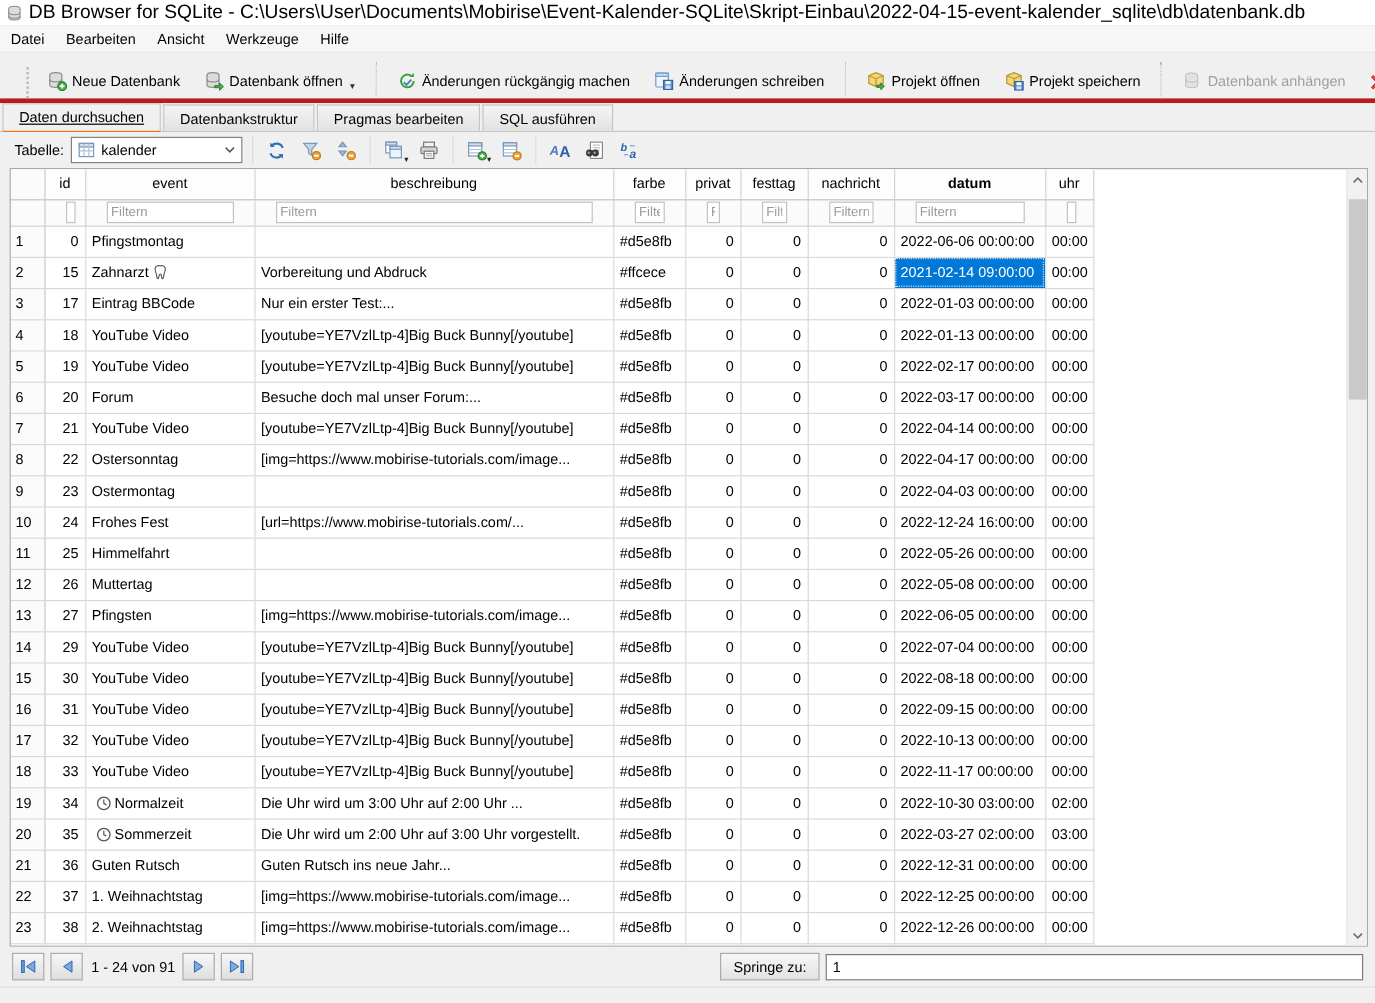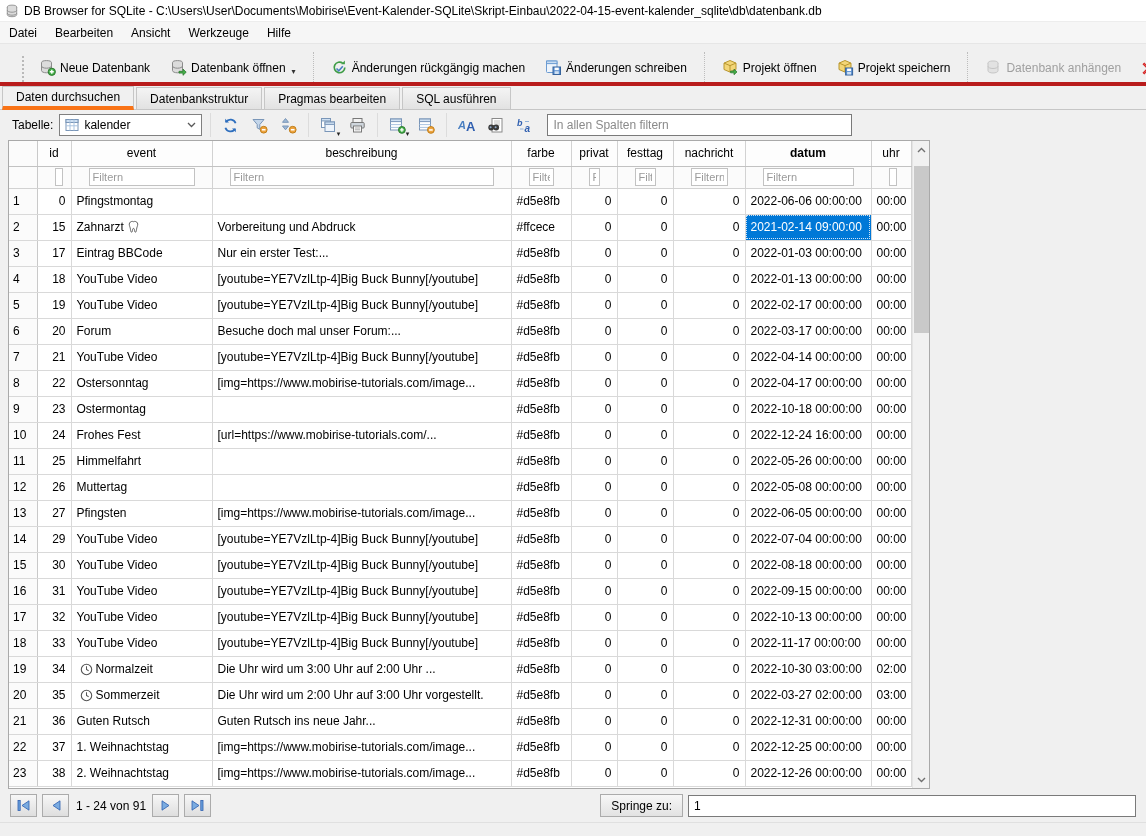--- a/index.html
+++ b/index.html
@@ -3,53 +3,53 @@
 <meta charset="utf-8">
 <style>
   *{margin:0;padding:0;box-sizing:border-box;}
   html,body{width:1146px;height:836px;}
   body{position:relative;font-family:"Liberation Sans",sans-serif;font-size:12px;background:#f0f0f0;color:#000;overflow:hidden;}
   .icon{display:inline-flex;align-items:center;justify-content:center;vertical-align:middle;}
   .icon svg{display:block;}
 
   
   .titlebar{position:absolute;top:0;left:0;right:0;height:22px;background:#ffffff;display:flex;align-items:center;gap:5px;padding-left:5px;border-bottom:1px solid #ededed;}
-  .titlebar .title{white-space:nowrap;overflow:hidden;font-size:12px;}
+  .titlebar .title{white-space:nowrap;overflow:hidden;font-size:16px;}
 
   
   .menubar{position:absolute;top:22px;left:0;right:0;height:22px;background:#f6f6f6;display:flex;align-items:stretch;border-bottom:1px solid #e6e6e6;}
   .menu-item{display:flex;align-items:center;padding:0 9px;cursor:default;}
 
   
   .toolbar{position:absolute;top:44px;left:0;right:0;height:42px;background:#f0f0f0;border-bottom:4px solid #b91c1c;display:flex;align-items:flex-end;padding-left:20px;}
   .gripper{width:4px;height:26px;border-left:2px dotted #b9b9b9;margin:0 5px 0 2px;}
   .tb-sep{width:0;height:30px;border-left:1px dotted #bdbdbd;margin:0 7px;}
   .tb-btn{display:flex;align-items:center;gap:4px;background:transparent;border:1px solid transparent;padding:5px 9px;font:inherit;white-space:nowrap;cursor:default;}
   .tb-btn.disabled{color:#9f9f9f;}
   .tb-btn.disabled .icon{filter:grayscale(1);opacity:.5;}
   .dd-arrow{font-size:8px;color:#333;align-self:flex-end;margin-left:2px;}
 
   
   .tabbar{position:absolute;top:86px;left:0;right:0;height:24px;background:#f0f0f0;display:flex;align-items:flex-end;padding-left:2px;border-bottom:1px solid #c6c6c6;}
   .tab{height:22px;display:flex;align-items:center;padding:0 13px;border:1px solid #c6c6c6;border-bottom:none;background:linear-gradient(#f4f4f4,#e2e2e2);margin-right:2px;white-space:nowrap;cursor:default;}
-  .tab.active{height:24px;background:#f0f0f0;margin-bottom:-1px;border-bottom:4px solid #f97316;}
+  .tab.active{height:24px;background:#f0f0f0;margin-bottom:-1px;border-bottom:1px solid #f97316;text-decoration:underline;}
 
   
   .controls{position:absolute;top:110px;left:0;right:0;height:30px;background:#f0f0f0;display:flex;align-items:center;padding-left:12px;}
   .controls .lbl{margin-right:6px;}
   .combo{display:flex;align-items:center;gap:5px;width:143px;height:22px;background:#fff;border:1px solid #808080;padding:0 5px;cursor:default;}
   .combo .val{flex:1;white-space:nowrap;overflow:hidden;}
   .ico-btn{position:relative;width:27px;height:26px;display:flex;align-items:center;justify-content:center;border:1px solid transparent;background:transparent;margin:0 1px;cursor:default;}
   .ico-btn .mini-dd{position:absolute;right:1px;bottom:0;font-size:7px;color:#222;line-height:6px;}
   .ctl-sep{width:0;height:24px;border-left:1px solid #dcdcdc;margin:0 5px;}
   .filter-all{width:305px;height:22px;border:1px solid #7a7a7a;padding:0 5px;font:inherit;margin-left:8px;}
   .filter-all::placeholder{color:#8a8a8a;}
 
   
-  .gridpanel{position:absolute;left:8px;top:140px;width:922px;height:649px;background:#fff;border:1px solid #a9a9a9;overflow:hidden;}
+  .gridpanel{position:absolute;left:8px;top:140px;width:1132px;height:649px;background:#fff;border:1px solid #a9a9a9;overflow:hidden;}
   table.grid{border-collapse:collapse;table-layout:fixed;width:902px;}
   table.grid td,table.grid th{white-space:nowrap;overflow:hidden;font-weight:normal;}
   tr.hdr th{height:25px;background:#fdfdfd;border-right:1px solid #d2d2d2;border-bottom:1px solid #c2c2c2;text-align:center;padding:0 4px;}
   tr.hdr th.gut{border-right:1px solid #c9c9c9;}
   tr.hdr th.sorted{font-weight:bold;}
   tr.hdr th.fill,tr.flt td.fill,tr.row td.fill{border:none;background:#fff;}
   tr.flt td{height:22px;border-right:1px solid #d2d2d2;border-bottom:1px solid #d2d2d2;padding:1px 17px;background:#fbfbfb;}
   tr.flt input{width:100%;height:18px;border:1px solid #c2c2c2;padding:0 3px;font-family:inherit;font-size:11px;background:#fff;}
   tr.flt input::placeholder{color:#9a9a9a;}
   tr.row td{height:26px;border-right:1px solid #d9d9d9;border-bottom:1px solid #d9d9d9;padding:0 5px;background:#fff;}
@@ -321,21 +321,20 @@
         <button class="ico-btn">
           <span class="icon ">
             <svg width="17" height="17" viewBox="0 0 17 17">
               <text x="1" y="8.5" font-size="9" font-style="italic" font-weight="bold" fill="#2f5fb0">b</text>
               <text x="8.5" y="15" font-size="10" font-style="italic" font-weight="bold" fill="#2f5fb0">a</text>
               <path d="M9 4.5h4M4 12h3.5" stroke="#8fb0d8" stroke-width="1.2"></path>
             </svg>
           </span>
         </button>
       </span>
-    <input class="filter-all" placeholder="In allen Spalten filtern" style="">
   </div>
 
   <div class="gridpanel">
     <table class="grid" id="grid-table">
         <tbody>
           <tr class="hdr">
             <th class="gut" style="width:28px"></th>
             <th style="width:34px" class="">id</th>
             <th style="width:141px" class="">event</th>
             <th style="width:299px" class="">beschreibung</th>
@@ -470,21 +469,21 @@
           </tr>
           <tr class="row">
             <td class="gut">9</td>
             <td class="a-right">23</td>
             <td class="a-left">Ostermontag</td>
             <td class="a-left"></td>
             <td class="a-left">#d5e8fb</td>
             <td class="a-right">0</td>
             <td class="a-right">0</td>
             <td class="a-right">0</td>
-            <td class="a-left">2022-10-18 00:00:00</td>
+            <td class="a-left">2022-04-03 00:00:00</td>
             <td class="a-left">00:00</td>
             <td class="fill"></td>
           </tr>
           <tr class="row">
             <td class="gut">10</td>
             <td class="a-right">24</td>
             <td class="a-left">Frohes Fest</td>
             <td class="a-left">[url=https://www.mobirise-tutorials.com/...</td>
             <td class="a-left">#d5e8fb</td>
             <td class="a-right">0</td>

